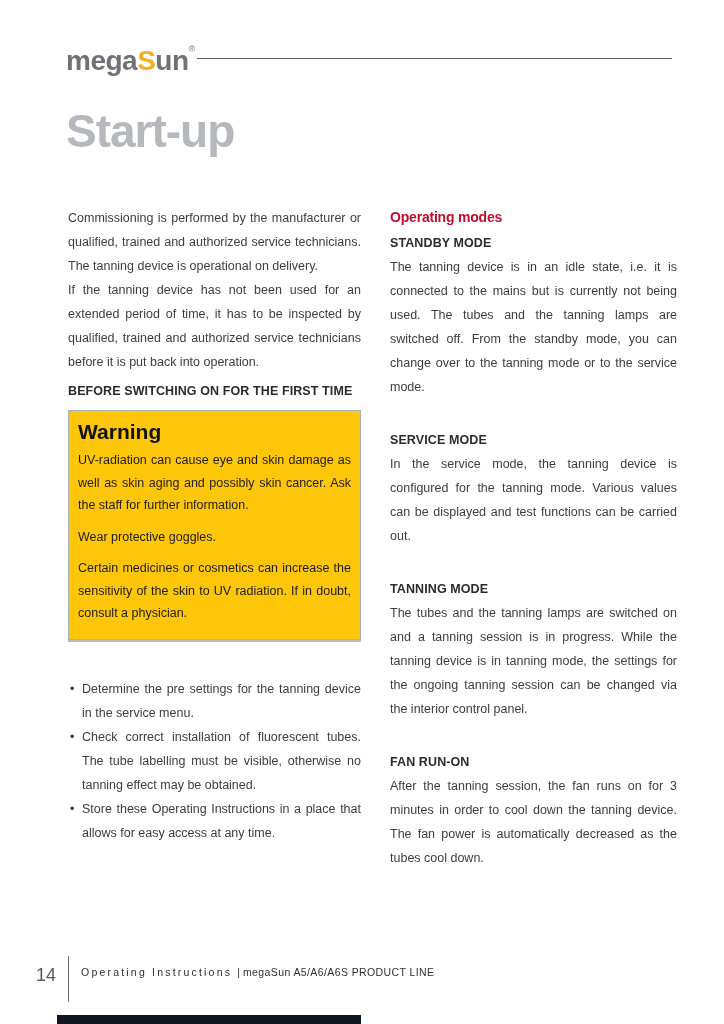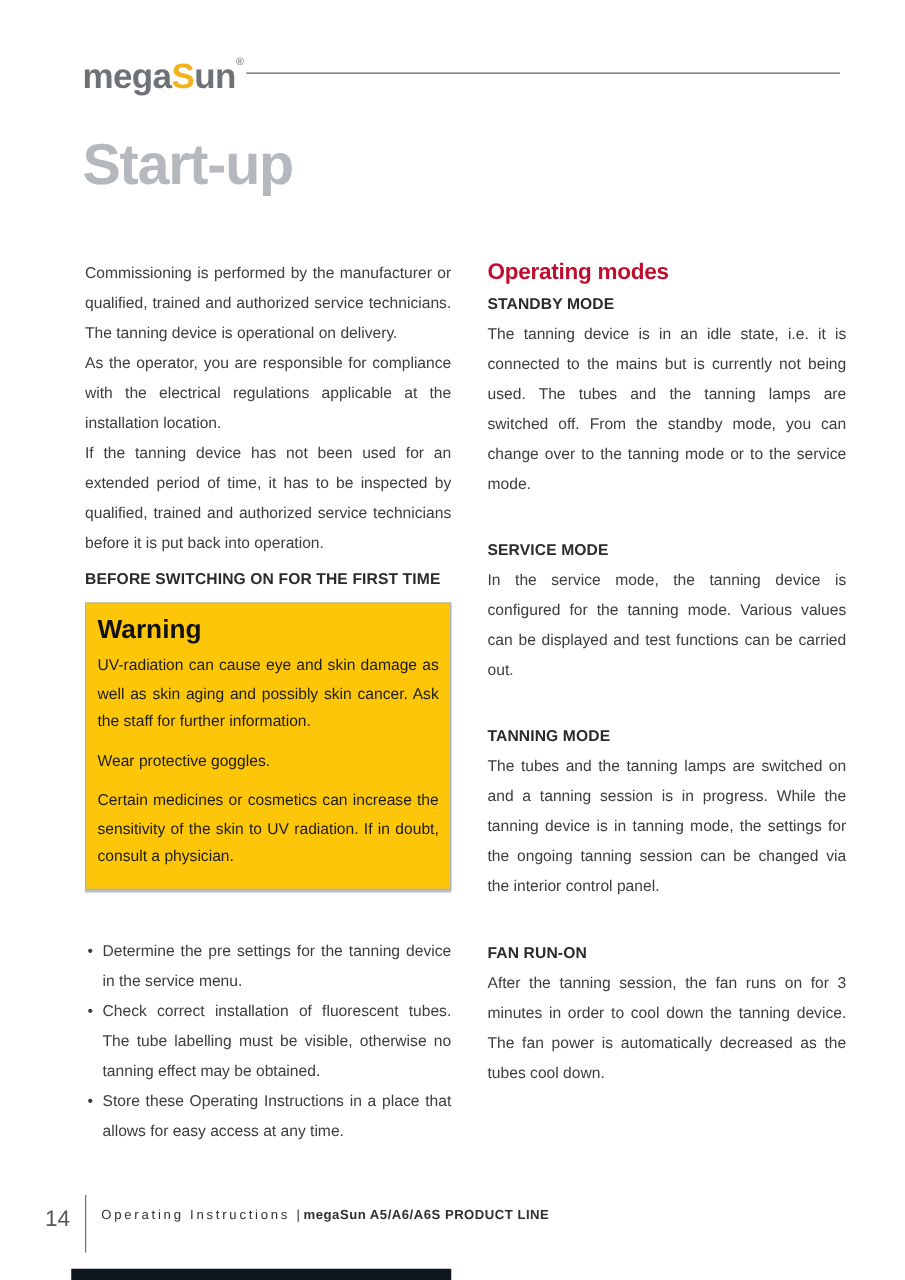--- a/index.html
+++ b/index.html
@@ -105,21 +105,21 @@
     margin-bottom: 2px;
     color: #111111;
   }
   .warning-box .para { margin-bottom: 9px; line-height: 22.5px; }
   .warning-box .para:last-child { margin-bottom: 2px; }
 
   .post-box-bullets { margin-top: 37px; }
 
   
   .section-heading {
-    font-size: 18px;
+    font-size: 14px;
     font-weight: bold;
     color: #c00d2d;
     letter-spacing: -0.2px;
     line-height: 22px;
     margin-bottom: 3px;
   }
   .mode-title { margin-top: 0; margin-bottom: 0px; }
   .mode-block { margin-bottom: 29px; }
   .mode-block:last-child { margin-bottom: 0; }
 
@@ -147,21 +147,21 @@
   }
   .footer-text {
     font-size: 10.5px;
     color: #2f2f2f;
     line-height: 20px;
     margin-top: 6px;
     white-space: nowrap;
   }
   .footer-label { letter-spacing: 2.2px; }
   .footer-sep { margin: 0 3px 0 5px; }
-  .footer-product { font-weight: bold; letter-spacing: 0.4px; }
+  .footer-product { font-weight: normal; letter-spacing: 0.4px; }
 
   
   .bottom-bar {
     position: absolute;
     left: 57px;
     top: 1015px;
     width: 304px;
     height: 9px;
     background: #10161f;
   }
@@ -175,21 +175,20 @@
     <div class="logo">
       <span>mega</span><span class="logo-s">S</span><span>un</span><span class="logo-reg">®</span>
     </div>
     <div class="header-rule"></div>
   </div>
 
   <div class="page-title">Start-up</div>
 
   <div class="col col-left">
     <p class="para">Commissioning is performed by the manufacturer or qualified, trained and authorized service technicians. The tanning device is operational on delivery.</p>
-    <p class="para">As the operator, you are responsible for compliance with the electrical regulations applicable at the installation location.</p>
     <p class="para">If the tanning device has not been used for an extended period of time, it has to be inspected by qualified, trained and authorized service technicians before it is put back into operation.</p>
 
     <div class="subhead">BEFORE SWITCHING ON FOR THE FIRST TIME</div>
 
     <div class="warning-box">
       <div class="warning-title">Warning</div>
       <p class="para">UV-radiation can cause eye and skin damage as well as skin aging and possibly skin cancer. Ask the staff for further information.</p>
       <p class="para">Wear protective goggles.</p>
       <p class="para">Certain medicines or cosmetics can increase the sensitivity of the skin to UV radiation. If in doubt, consult a physician.</p>
     </div>

